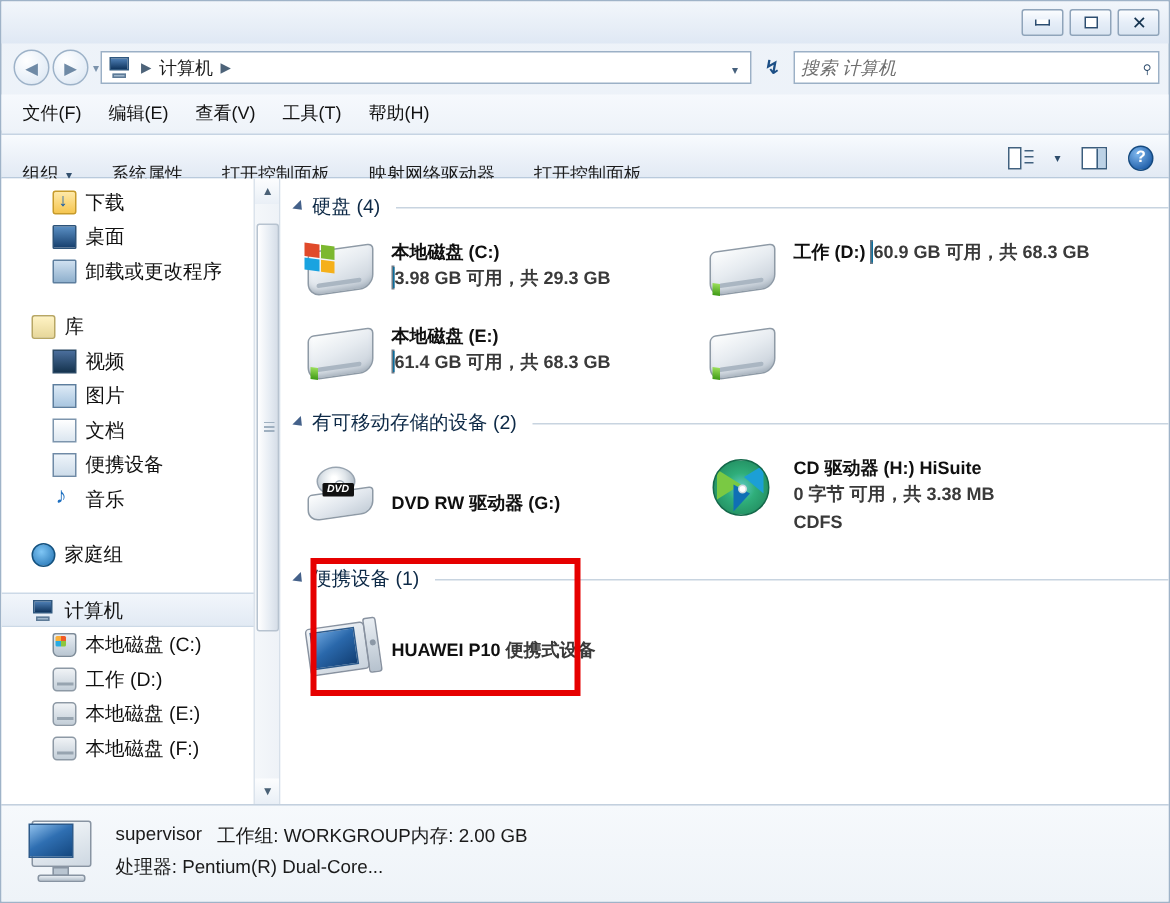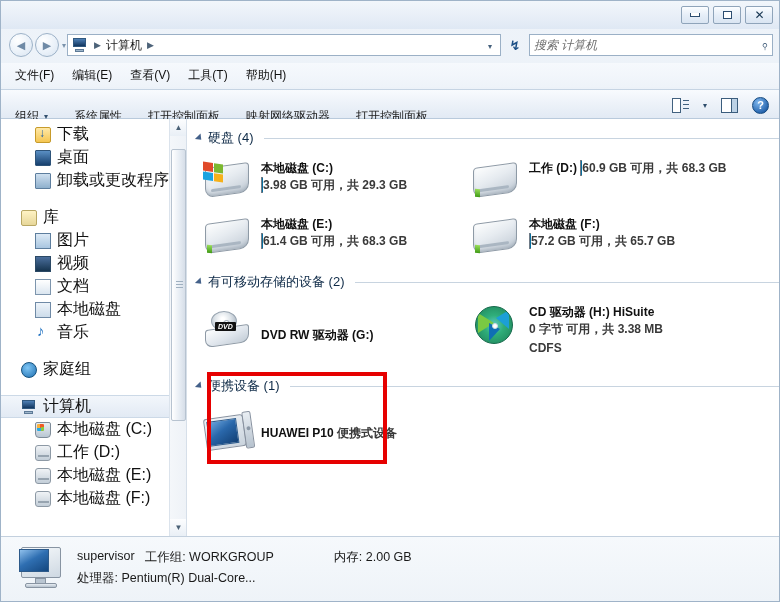--- a/index.html
+++ b/index.html
@@ -108,21 +108,21 @@
   .caret-sm { font-size: 8px; color:#2d4c6b; }
 
   
   .bodyarea { position: absolute; left:0; top: 118px; width: 778px; height: 417px; display:flex; }
   .sidebar {
     width: 186px; height: 417px; background: #ffffff;
     border-right: 1px solid #d6dfe9;
     position: relative; overflow: hidden;
   }
   .navlist { padding-top: 4px; }
-  .navrow { height: 23px; display: flex; align-items: center; font-size: 16px; color:#111; padding-left: 20px; }
+  .navrow { height: 23px; display: flex; align-items: center; font-size: 13px; color:#111; padding-left: 20px; }
   .navrow.indent1 { padding-left: 34px; }
   .navrow.selected {
     background: linear-gradient(180deg,#f2f6fb,#e2eaf4);
     border-top: 1px solid #ccd9e7; border-bottom: 1px solid #ccd9e7;
   }
   .navrow .ico { width: 16px; height: 16px; margin-right: 6px; flex: 0 0 auto; position: relative; }
   .spacer { height: 14px; }
   .ico-dl { background: linear-gradient(180deg,#ffe9a8,#f5c651); border:1px solid #c79b2b; border-radius:2px; }
   .ico-dl:after { content:"↓"; position:absolute; left:3px; top:-2px; color:#1c5ea8; font-size: 12px; font-weight:bold;}
   .ico-desktop { background: linear-gradient(180deg,#5a8fc4,#17406e); border:1px solid #2d5379; border-radius:1px;}
@@ -244,21 +244,21 @@
   .st-icon { width: 52px; height: 46px; position: relative; margin-right: 10px; flex:0 0 auto;}
   .st-icon .mon { position:absolute; left:6px; top:2px; width:40px; height:31px;
     background: linear-gradient(160deg,#f7fafc,#ced8e2); border:1px solid #8894a2; border-radius:2px;}
   .st-icon .mscr { position:absolute; left:4px; top:4px; width:30px; height:23px;
     background: linear-gradient(150deg,#8fc0ec 0%, #2f6fb2 45%, #14477f 100%); border:1px solid #2d5a8a;}
   .st-icon .stand { position:absolute; left:20px; top:33px; width:11px; height:6px; background:#b9c5d1; border:1px solid #8894a2;}
   .st-icon .foot { position:absolute; left:10px; top:38px; width:32px; height:5px; background:linear-gradient(180deg,#e7edf3,#b5c1cd); border:1px solid #8894a2; border-radius:2px;}
   .st-text { padding-top: 4px; }
   .st-line { display: flex; font-size: 12.5px; color:#1a1a1a; margin-bottom: 4px; }
   .st-user { margin-right: 10px; }
-  .st-wg { margin-right: 60px; }
+  .st-wg { }
 </style>
 </head>
 <body>
 
 <div id="window">
 
   <div class="titlebar">
     <div class="winbtns">
       <div class="winbtn">
           <span class="gl-min"></span>
@@ -350,34 +350,34 @@
           <span>卸载或更改程序</span>
         </div>
 
         <div class="spacer"></div>
 
         <div class="navrow">
           <span class="ico ico-lib"></span>
           <span>库</span>
         </div>
         <div class="navrow indent1">
+          <span class="ico ico-video"></span>
+          <span>视频</span>
+        </div>
+        <div class="navrow indent1">
           <span class="ico ico-pic"></span>
           <span>图片</span>
         </div>
         <div class="navrow indent1">
-          <span class="ico ico-video"></span>
-          <span>视频</span>
-        </div>
-        <div class="navrow indent1">
           <span class="ico ico-doc"></span>
           <span>文档</span>
         </div>
         <div class="navrow indent1">
           <span class="ico ico-xl"></span>
-          <span>本地磁盘</span>
+          <span>便携设备</span>
         </div>
         <div class="navrow indent1">
           <span class="ico ico-music"></span>
           <span>音乐</span>
         </div>
 
         <div class="spacer"></div>
 
         <div class="navrow">
           <span class="ico ico-home"></span>
@@ -468,25 +468,20 @@
               <span class="nm">本地磁盘 (E:)</span>
               <span class="bar"><i class="fill" style="width:10%"></i></span>
               <span class="sub">61.4 GB 可用，共 68.3 GB</span>
             </span>
           </div>
 
           <div class="item">
             <span class="thumb">
               <i class="drv"></i>
                 <i class="drvgreen"></i>
-            </span>
-            <span class="meta">
-              <span class="nm">本地磁盘 (F:)</span>
-              <span class="bar"><i class="fill" style="width:13%"></i></span>
-              <span class="sub">57.2 GB 可用，共 65.7 GB</span>
             </span>
           </div>
         </div>
       </div>
 
       <div class="group" style="margin-top:8px">
         <div class="grouphdr">
           <span class="tri"></span>
           <span class="gtitle">有可移动存储的设备 (2)</span>
           <span class="rule"></span>

